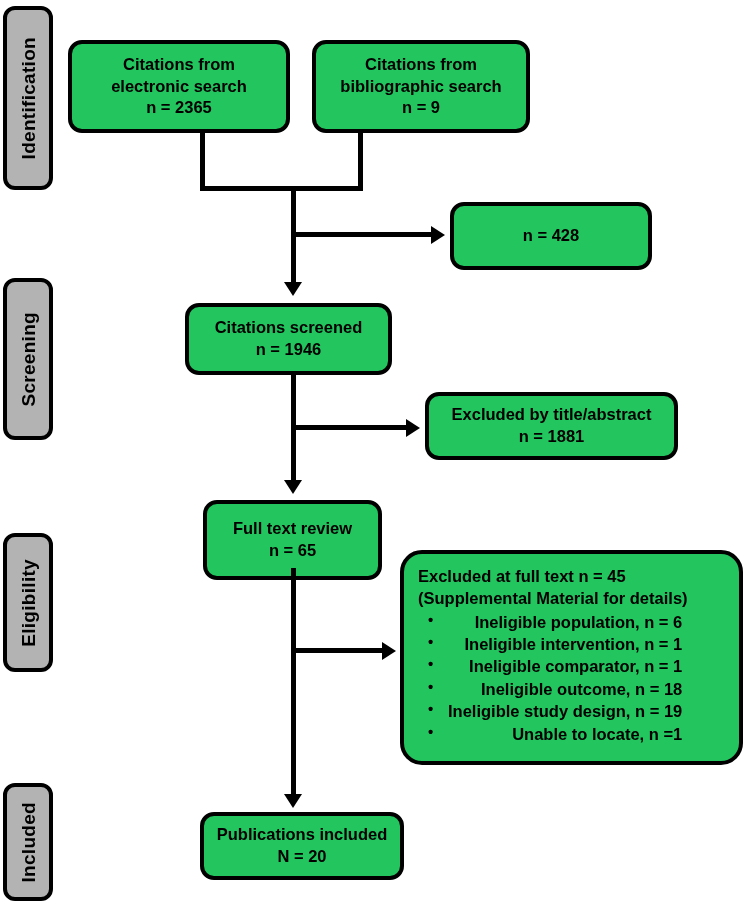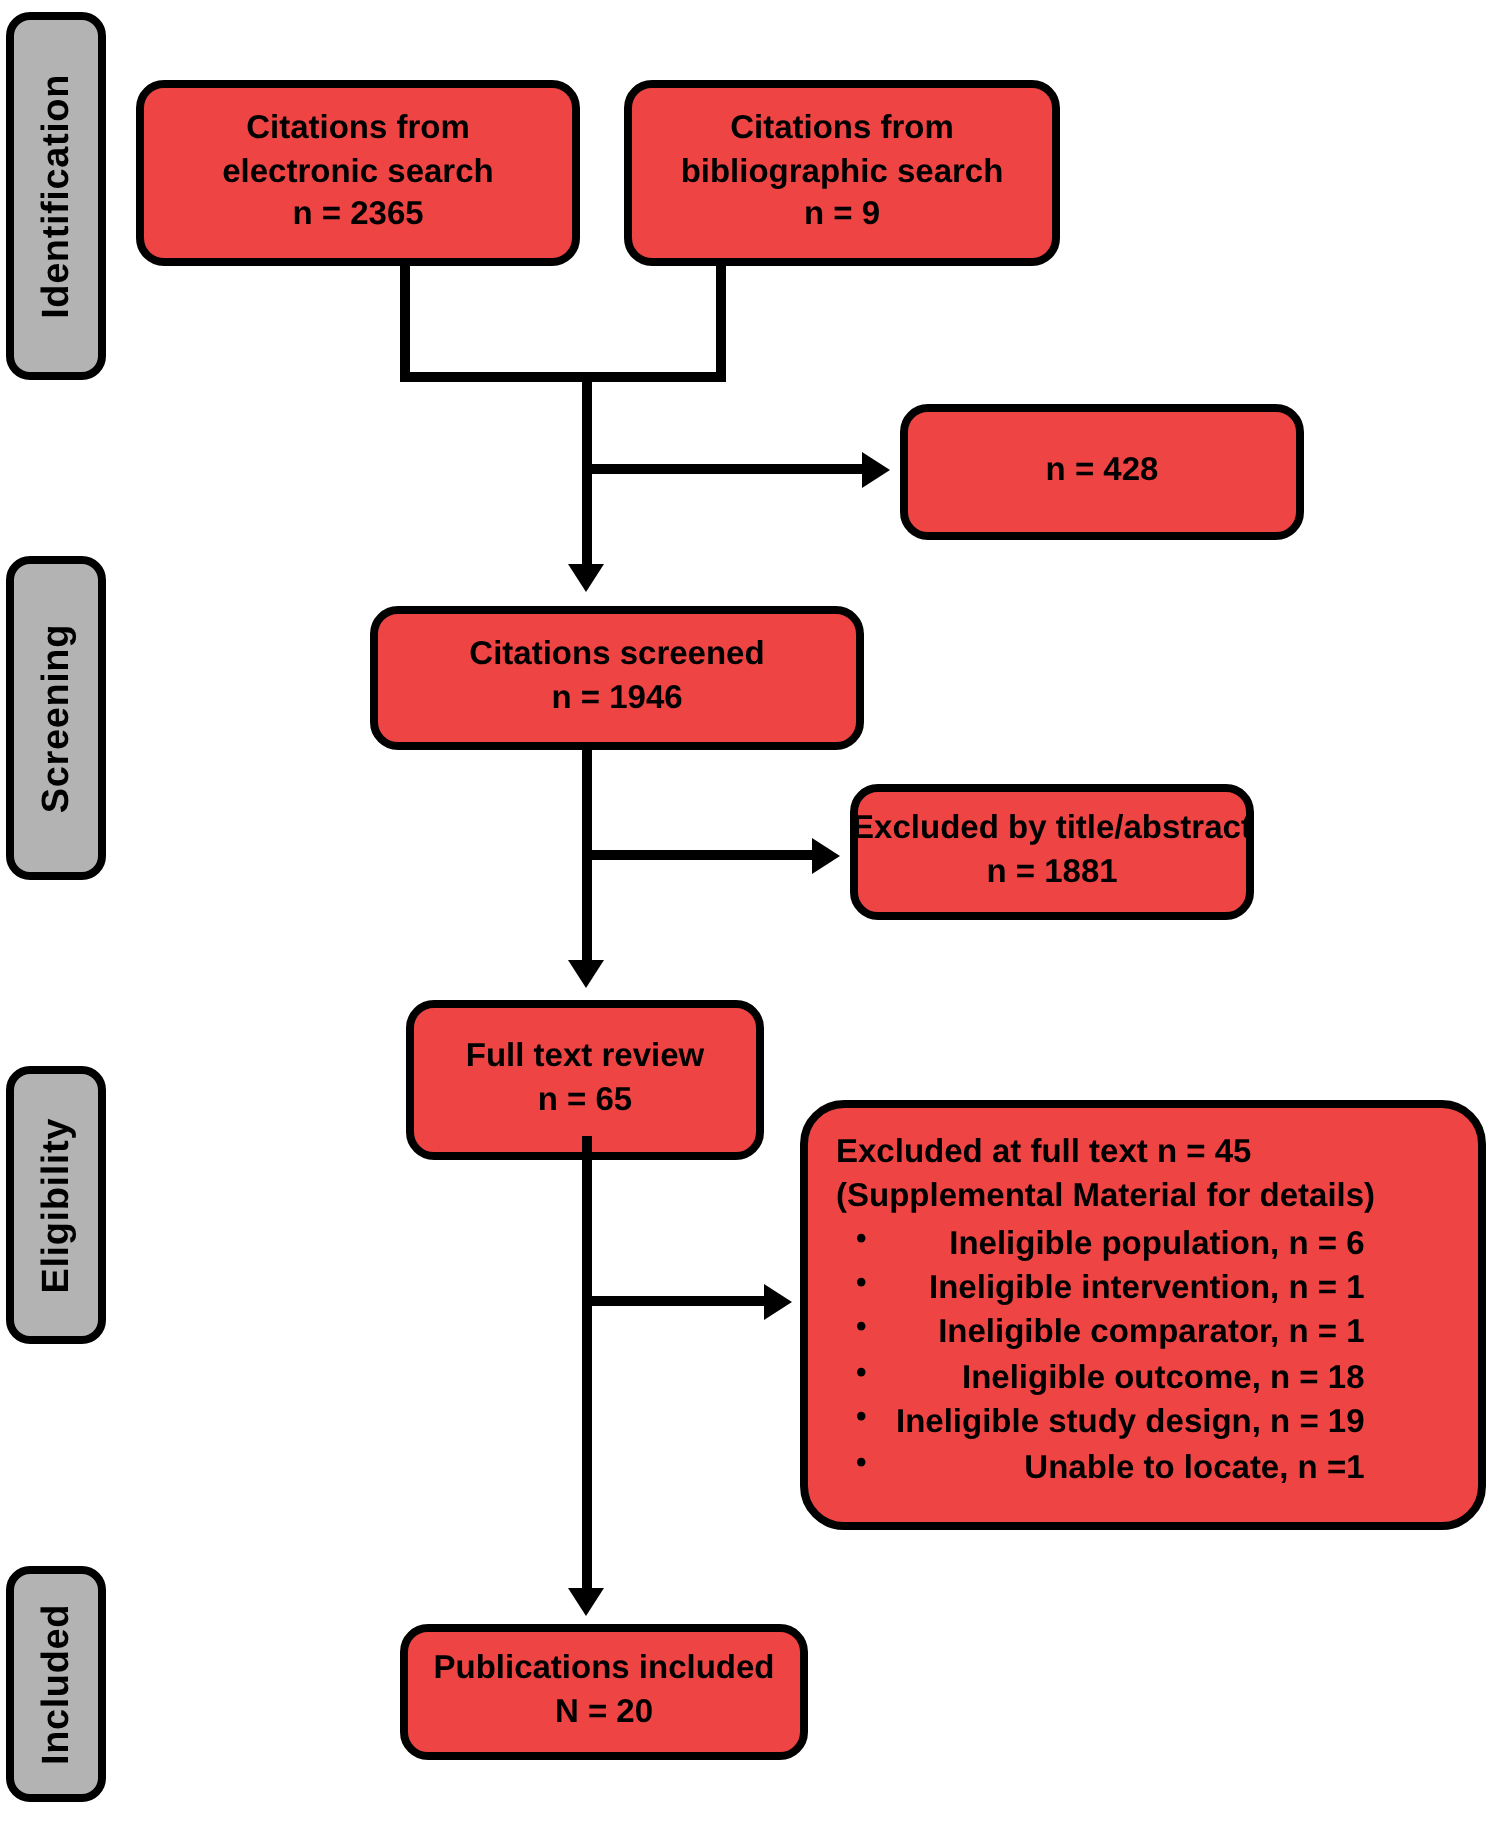--- a/index.html
+++ b/index.html
@@ -37,21 +37,21 @@
     font-size: 19px;
     letter-spacing: 0.3px;
     color: #000000;
     white-space: nowrap;
     line-height: 1;
   }
 
   
   .node {
     position: absolute;
-    background: #ef4444;
+    background: #22c55e;
     border: 4px solid #000000;
     border-radius: 14px;
     box-sizing: border-box;
     display: flex;
     flex-direction: column;
     align-items: center;
     justify-content: center;
     text-align: center;
     font-weight: bold;
     font-size: 16.5px;
@@ -158,32 +158,32 @@
   <div class="vline" style="left:291px; top:186px; height:98px;"></div>
   <div class="arrow-down" style="left:284px; top:282px;"></div>
 
   <div class="hline" style="left:291px; top:232px; width:140px;"></div>
   <div class="arrow-right" style="left:431px; top:226px;"></div>
 
   <div class="node" style="left:450px; top:202px; width:202px; height:68px;">
     <span class="line">n = 428</span>
   </div>
 
-  <div class="node" style="left:185px; top:303px; width:247px; height:72px;">
+  <div class="node" style="left:185px; top:303px; width:207px; height:72px;">
     <span class="line">Citations screened</span>
     <span class="line">n = 1946</span>
   </div>
 
   <div class="vline" style="left:291px; top:375px; height:107px;"></div>
   <div class="arrow-down" style="left:284px; top:480px;"></div>
 
   <div class="hline" style="left:291px; top:425px; width:115px;"></div>
   <div class="arrow-right" style="left:406px; top:419px;"></div>
 
-  <div class="node" style="left:425px; top:392px; width:202px; height:68px;">
+  <div class="node" style="left:425px; top:392px; width:253px; height:68px;">
     <span class="line">Excluded by title/abstract</span>
     <span class="line">n = 1881</span>
   </div>
 
   <div class="node" style="left:203px; top:500px; width:179px; height:80px;">
     <span class="line">Full text review</span>
     <span class="line">n = 65</span>
   </div>
 
   <div class="vline" style="left:291px; top:568px; height:228px;"></div>

